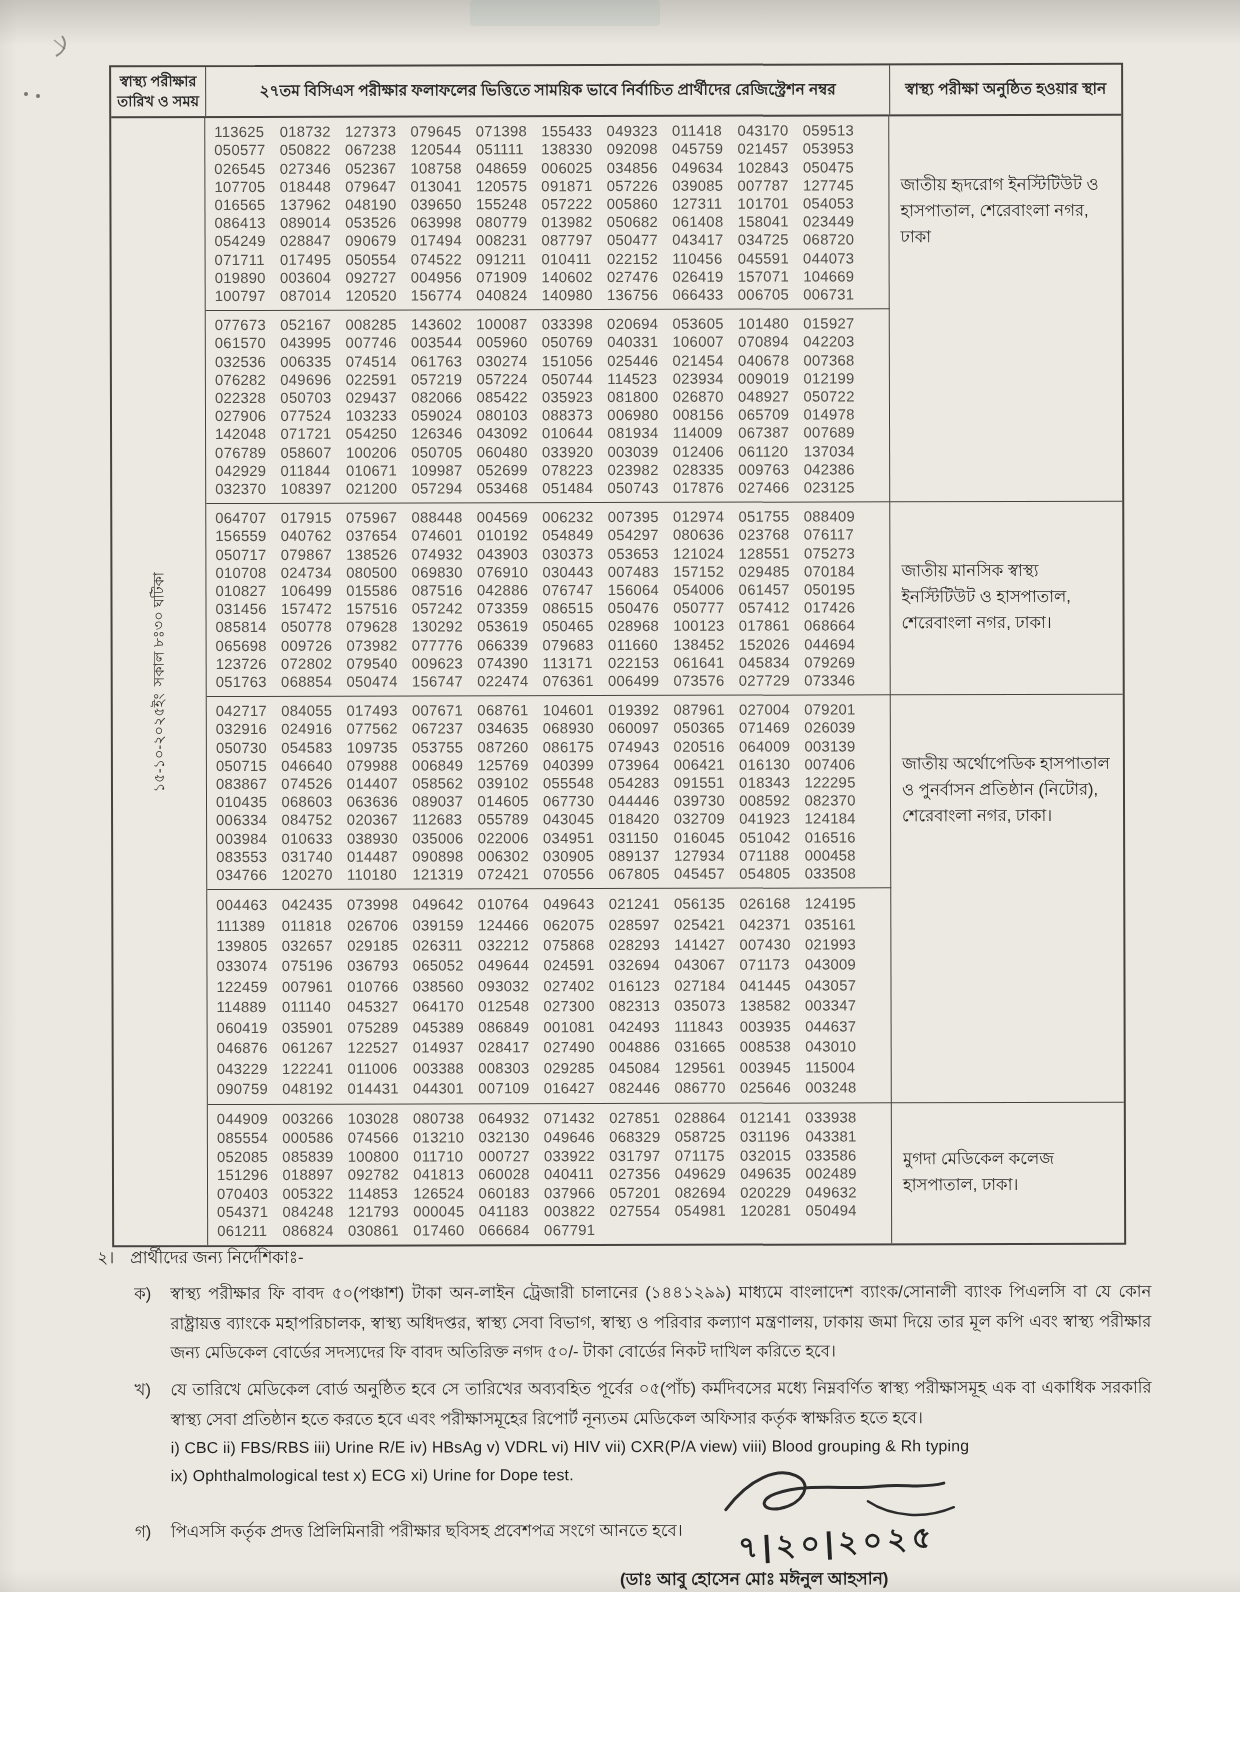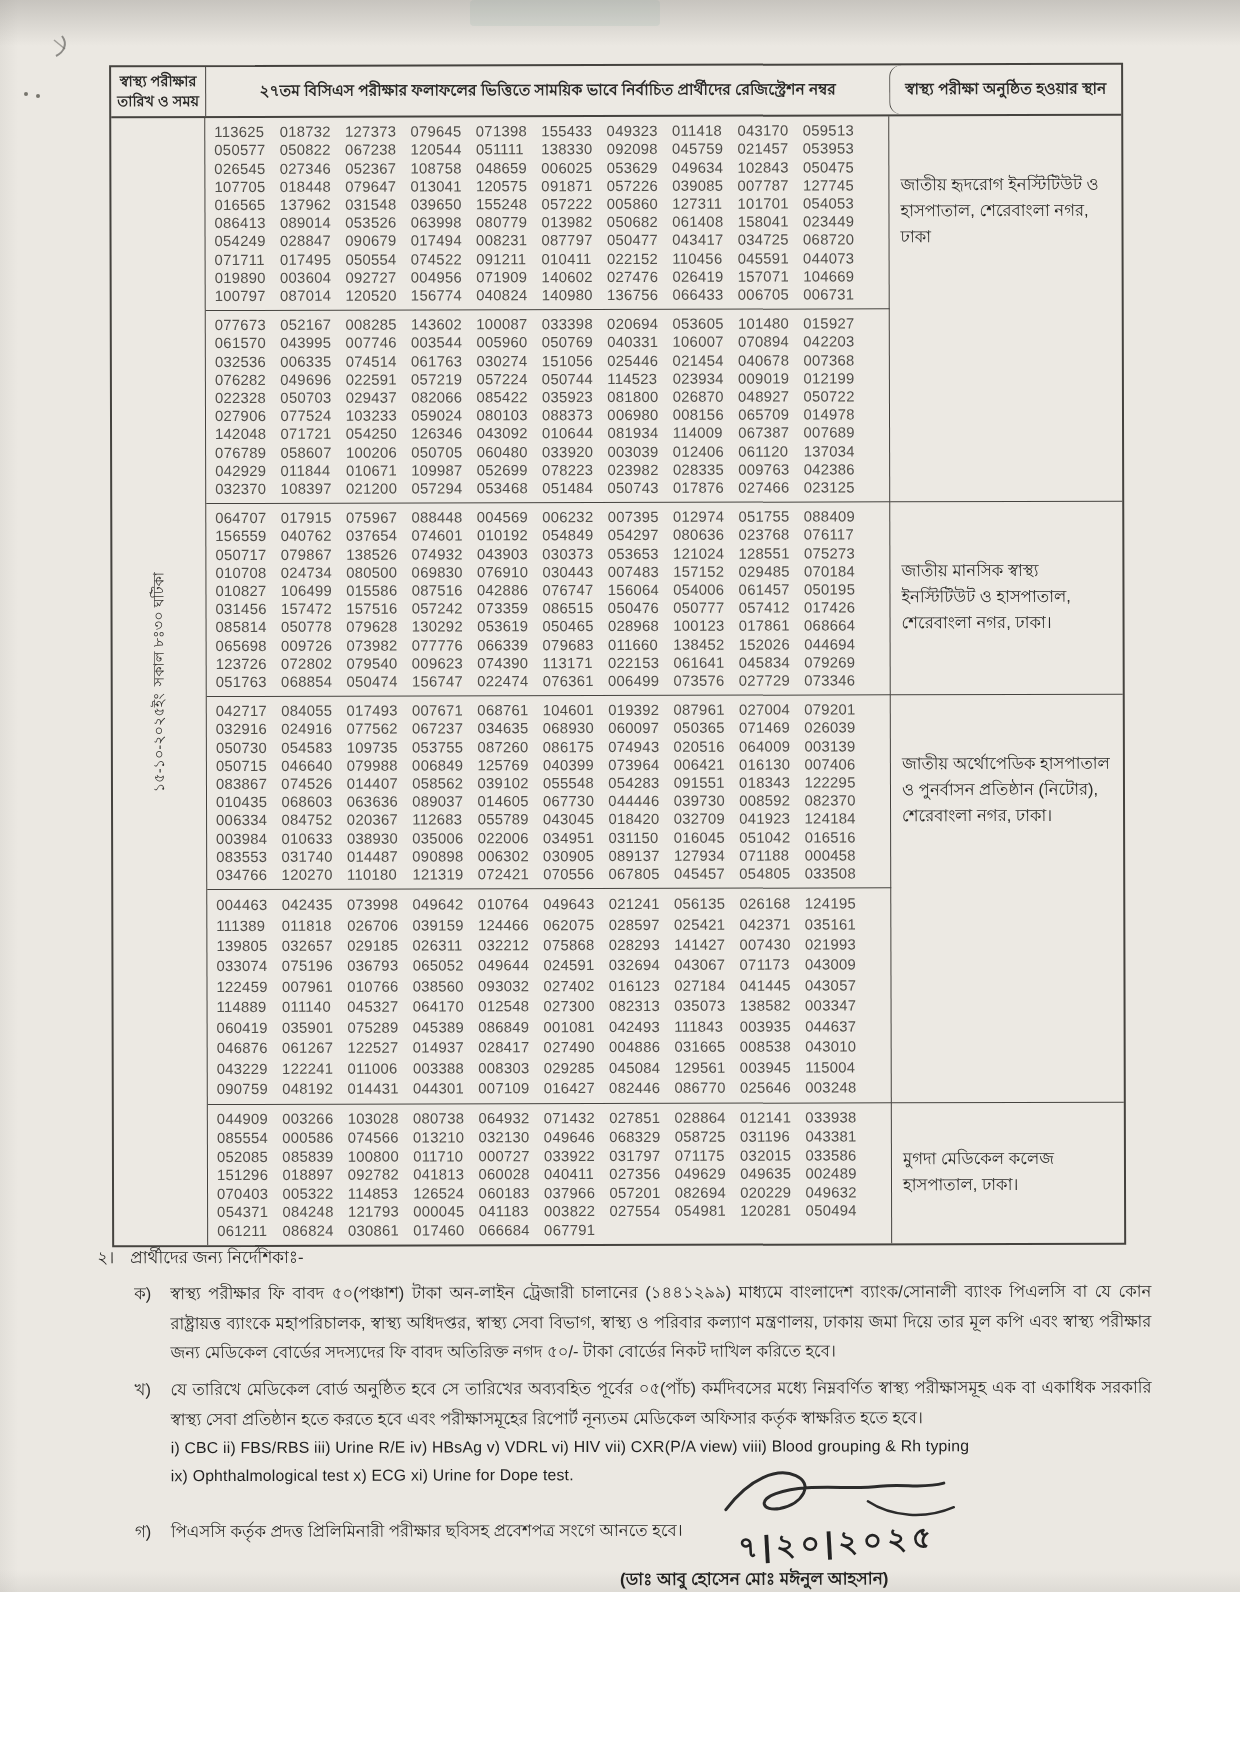--- a/index.html
+++ b/index.html
@@ -16,21 +16,21 @@
   }
   .tilt { position:absolute; inset:0; transform:rotate(-0.15deg); }
 
   
   .tbl { position:absolute; left:111px; top:64px; width:1014px; border:2px solid #45433f; background:rgba(255,255,255,.06); }
   .thead { display:grid; grid-template-columns:94px 684px 1fr; border-bottom:2px solid #45433f; }
   .thead .hcell { padding:5px 6px; display:flex; align-items:center; justify-content:center; text-align:center; font-weight:bold; color:#2b2a28; }
   .hcell + .hcell { border-left:1.5px solid #45433f; }
   .h1 { font-size:14.5px; line-height:1.35; }
   .h2 { font-size:15.5px; line-height:1.3; }
-  .h3 { font-size:15.5px; line-height:1.45;border-radius:12px; }
+  .h3 { font-size:15.5px; line-height:1.45; }
 
   .tbody { display:grid; grid-template-columns:94px 684px 1fr; }
   .date-cell { grid-column:1; grid-row:1 / span 6; border-right:1.5px solid #45433f;
                display:flex; align-items:center; justify-content:center; }
   .rot { writing-mode:vertical-rl; transform:rotate(180deg); display:flex; gap:7px;
          font-size:14.5px; color:#33322f; text-align:center; line-height:1.25; }
   .num-cell { grid-column:2; border-right:1.5px solid #45433f; padding:5px 20px 5px 9px; }
   .loc-cell { grid-column:3; display:flex; align-items:center; padding:2px 6px 6px 11px; }
   .tbody .num-cell + .loc-cell { }
   .tbody > .bt { border-top:1.5px solid #45433f; }
@@ -94,23 +94,23 @@
         <div class="cell date-cell">
           <div class="rot">
             <div>১৫-১০-২০২৫ইং</div>
             <div>সকাল ৮ঃ৩০ ঘটিকা</div>
           </div>
         </div>
 
       <div class="cell num-cell blk-1">
             <div class="num-row"><span class="num">113625</span><span class="num">018732</span><span class="num">127373</span><span class="num">079645</span><span class="num">071398</span><span class="num">155433</span><span class="num">049323</span><span class="num">011418</span><span class="num">043170</span><span class="num">059513</span></div>
             <div class="num-row"><span class="num">050577</span><span class="num">050822</span><span class="num">067238</span><span class="num">120544</span><span class="num">051111</span><span class="num">138330</span><span class="num">092098</span><span class="num">045759</span><span class="num">021457</span><span class="num">053953</span></div>
-            <div class="num-row"><span class="num">026545</span><span class="num">027346</span><span class="num">052367</span><span class="num">108758</span><span class="num">048659</span><span class="num">006025</span><span class="num">053629</span><span class="num">049634</span><span class="num">102843</span><span class="num">050475</span></div>
+            <div class="num-row"><span class="num">026545</span><span class="num">027346</span><span class="num">052367</span><span class="num">108758</span><span class="num">048659</span><span class="num">006025</span><span class="num">034856</span><span class="num">049634</span><span class="num">102843</span><span class="num">050475</span></div>
             <div class="num-row"><span class="num">107705</span><span class="num">018448</span><span class="num">079647</span><span class="num">013041</span><span class="num">120575</span><span class="num">091871</span><span class="num">057226</span><span class="num">039085</span><span class="num">007787</span><span class="num">127745</span></div>
-            <div class="num-row"><span class="num">016565</span><span class="num">137962</span><span class="num">031548</span><span class="num">039650</span><span class="num">155248</span><span class="num">057222</span><span class="num">005860</span><span class="num">127311</span><span class="num">101701</span><span class="num">054053</span></div>
+            <div class="num-row"><span class="num">016565</span><span class="num">137962</span><span class="num">048190</span><span class="num">039650</span><span class="num">155248</span><span class="num">057222</span><span class="num">005860</span><span class="num">127311</span><span class="num">101701</span><span class="num">054053</span></div>
             <div class="num-row"><span class="num">086413</span><span class="num">089014</span><span class="num">053526</span><span class="num">063998</span><span class="num">080779</span><span class="num">013982</span><span class="num">050682</span><span class="num">061408</span><span class="num">158041</span><span class="num">023449</span></div>
             <div class="num-row"><span class="num">054249</span><span class="num">028847</span><span class="num">090679</span><span class="num">017494</span><span class="num">008231</span><span class="num">087797</span><span class="num">050477</span><span class="num">043417</span><span class="num">034725</span><span class="num">068720</span></div>
             <div class="num-row"><span class="num">071711</span><span class="num">017495</span><span class="num">050554</span><span class="num">074522</span><span class="num">091211</span><span class="num">010411</span><span class="num">022152</span><span class="num">110456</span><span class="num">045591</span><span class="num">044073</span></div>
             <div class="num-row"><span class="num">019890</span><span class="num">003604</span><span class="num">092727</span><span class="num">004956</span><span class="num">071909</span><span class="num">140602</span><span class="num">027476</span><span class="num">026419</span><span class="num">157071</span><span class="num">104669</span></div>
             <div class="num-row"><span class="num">100797</span><span class="num">087014</span><span class="num">120520</span><span class="num">156774</span><span class="num">040824</span><span class="num">140980</span><span class="num">136756</span><span class="num">066433</span><span class="num">006705</span><span class="num">006731</span></div>
           </div>
           <div class="cell loc-cell">
             <div class="loc-text">জাতীয় হৃদরোগ ইনস্টিটিউট ও হাসপাতাল, শেরেবাংলা নগর, ঢাকা</div>
           </div>
           <div class="cell num-cell blk-2 bt">

